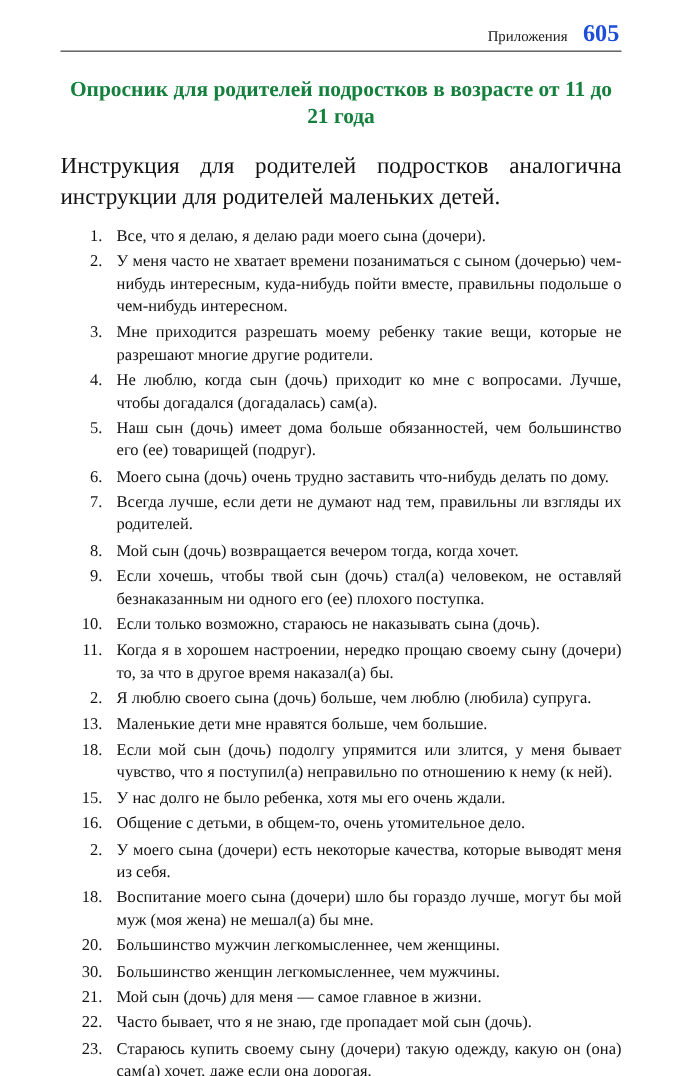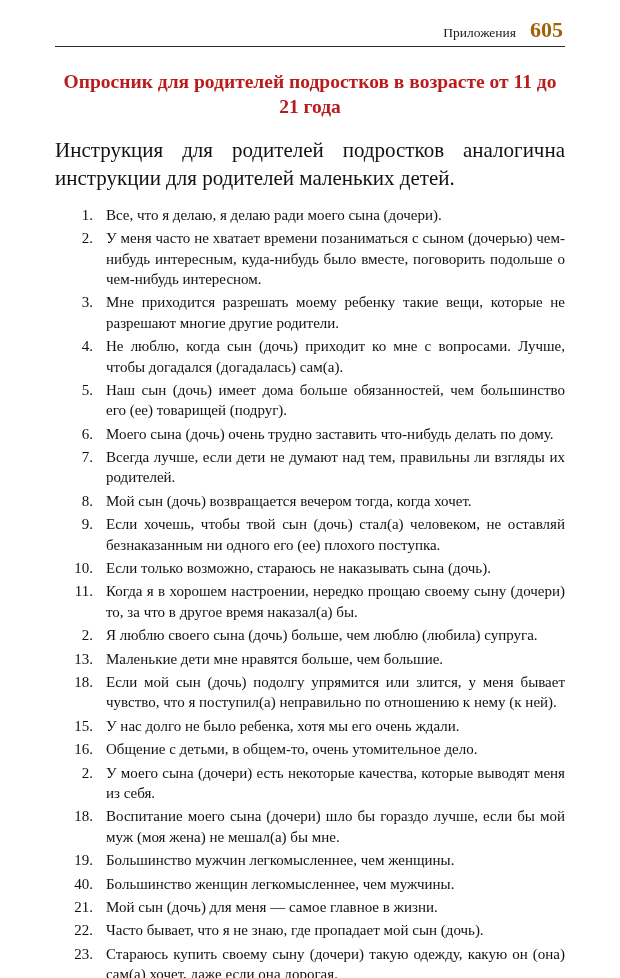--- a/index.html
+++ b/index.html
@@ -24,35 +24,35 @@
     gap: 14px;
     padding-right: 2px;
   }
   .running-head .section {
     font-size: 13.5px;
     color: #1a1a1a;
   }
   .running-head .pagenum {
     font-size: 22px;
     font-weight: bold;
-    color: #a16207;
+    color: #1d4ed8;
   }
   .head-rule {
     border: none;
     border-top: 1.6px solid #2a2a2a;
     margin-top: 3px;
   }
   
   .title {
     margin-top: 22px;
     text-align: center;
     font-size: 19.5px;
     font-weight: bold;
     line-height: 1.3;
-    color: #b91c1c;
+    color: #15803d;
   }
   
   .intro {
     margin-top: 16px;
     font-size: 21px;
     line-height: 1.36;
     text-align: justify;
   }
   .intro p { margin: 0; }
   .intro p.indented { text-indent: 20px; }
@@ -96,21 +96,21 @@
   </div>
 
   <div class="q-list">
 
   <div class="q-item">
         <span class="q-num">1.</span>
         <span class="q-text">Все, что я делаю, я делаю ради моего сына (дочери).</span>
       </div>
       <div class="q-item">
         <span class="q-num">2.</span>
-        <span class="q-text">У меня часто не хватает времени позаниматься с сыном (дочерью) чем-нибудь интересным, куда-нибудь было вместе, поговорить подольше о чем-нибудь интересном.</span>
+        <span class="q-text">У меня часто не хватает времени позаниматься с сыном (дочерью) чем-нибудь интересным, куда-нибудь пойти вместе, правильны подольше о чем-нибудь интересном.</span>
       </div>
       <div class="q-item">
         <span class="q-num">3.</span>
         <span class="q-text">Мне приходится разрешать моему ребенку такие вещи, которые не разрешают многие другие родители.</span>
       </div>
       <div class="q-item">
         <span class="q-num">4.</span>
         <span class="q-text">Не люблю, когда сын (дочь) приходит ко мне с вопросами. Лучше, чтобы догадался (догадалась) сам(а).</span>
       </div>
       <div class="q-item">
@@ -160,28 +160,28 @@
       <div class="q-item">
         <span class="q-num">16.</span>
         <span class="q-text">Общение с детьми, в общем-то, очень утомительное дело.</span>
       </div>
       <div class="q-item">
         <span class="q-num">2.</span>
         <span class="q-text">У моего сына (дочери) есть некоторые качества, которые выводят меня из себя.</span>
       </div>
       <div class="q-item">
         <span class="q-num">18.</span>
-        <span class="q-text">Воспитание моего сына (дочери) шло бы гораздо лучше, если бы мой муж (моя жена) не мешал(а) бы мне.</span>
+        <span class="q-text">Воспитание моего сына (дочери) шло бы гораздо лучше, могут бы мой муж (моя жена) не мешал(а) бы мне.</span>
       </div>
       <div class="q-item">
-        <span class="q-num">19.</span>
+        <span class="q-num">20.</span>
         <span class="q-text">Большинство мужчин легкомысленнее, чем женщины.</span>
       </div>
       <div class="q-item">
-        <span class="q-num">40.</span>
+        <span class="q-num">30.</span>
         <span class="q-text">Большинство женщин легкомысленнее, чем мужчины.</span>
       </div>
       <div class="q-item">
         <span class="q-num">21.</span>
         <span class="q-text">Мой сын (дочь) для меня — самое главное в жизни.</span>
       </div>
       <div class="q-item">
         <span class="q-num">22.</span>
         <span class="q-text">Часто бывает, что я не знаю, где пропадает мой сын (дочь).</span>
       </div>

